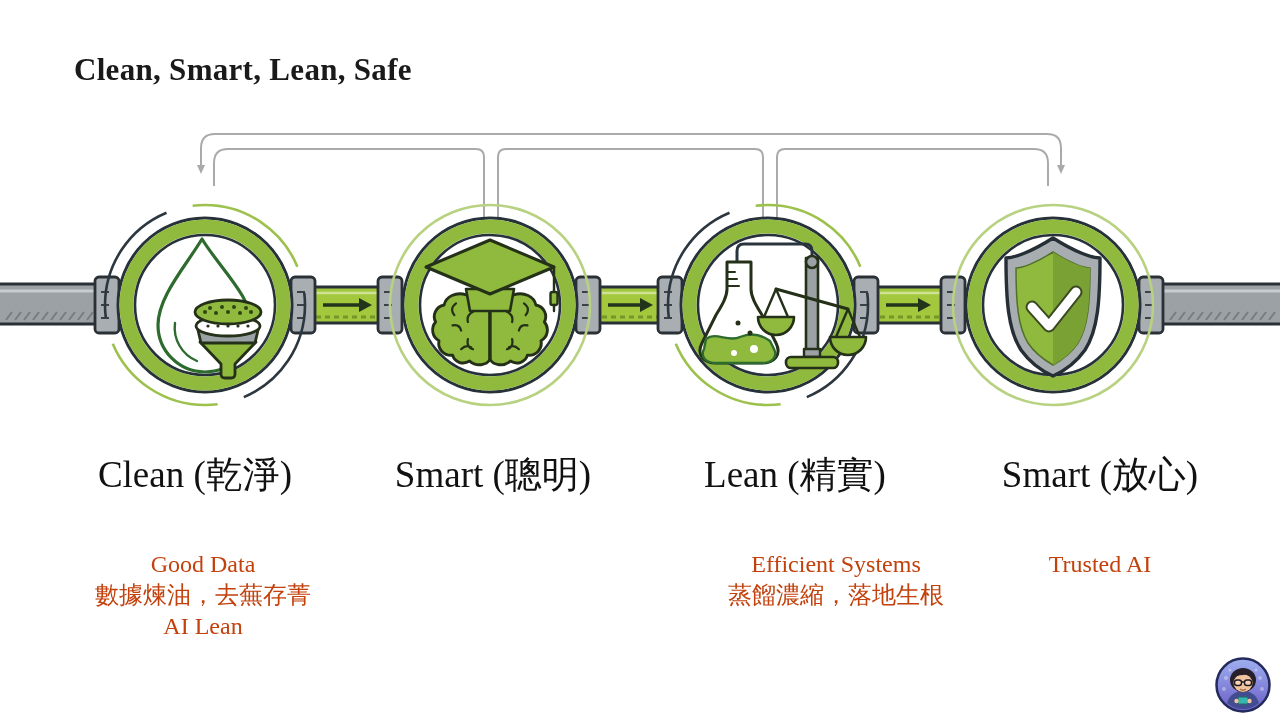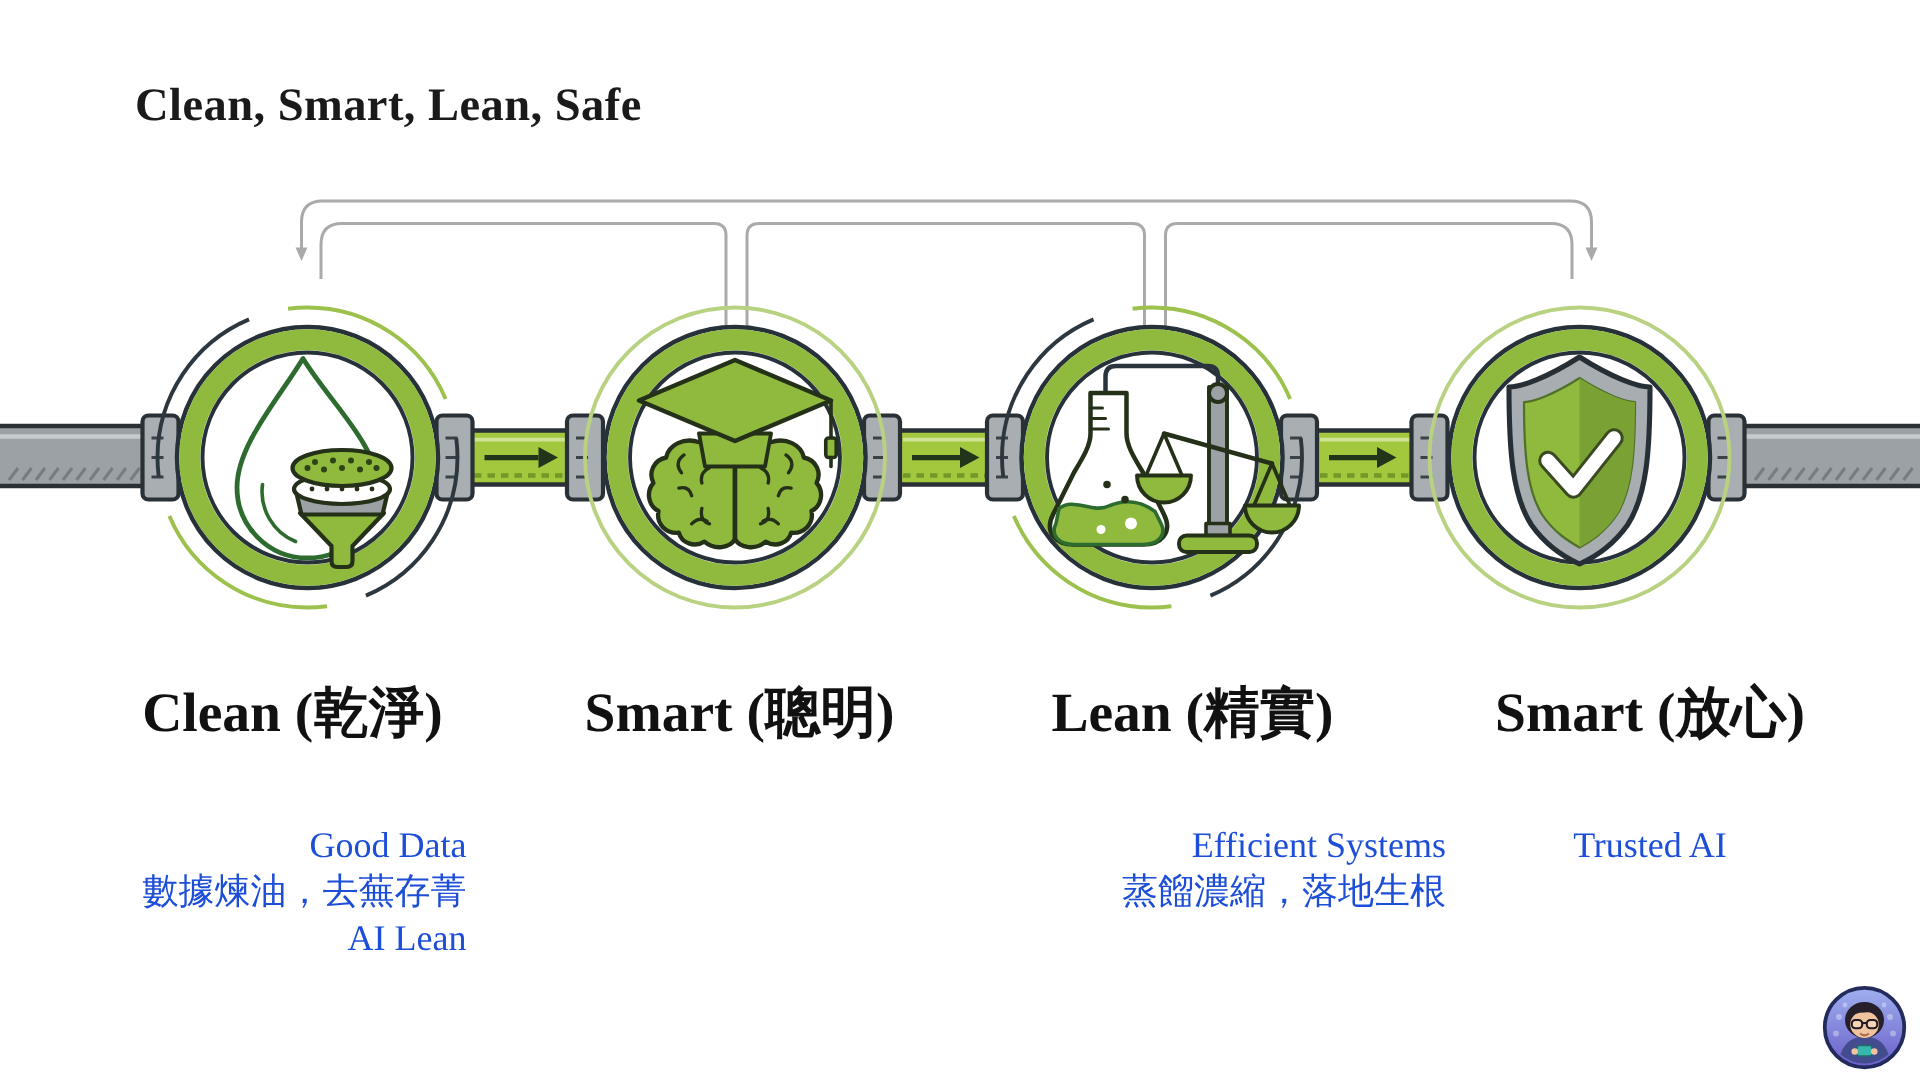--- a/index.html
+++ b/index.html
@@ -1,23 +1,23 @@
 <!DOCTYPE html>
 <html><head>
 <meta charset="utf-8">
 <style>
   html,body{margin:0;padding:0;background:#fff;}
   .canvas{position:relative;width:1280px;height:720px;background:#ffffff;overflow:hidden;
           font-family:"Liberation Serif","DejaVu Serif",serif;color:#1a1a1a;}
-  .title{position:absolute;left:90px;top:52px;font-size:31px;font-weight:700;letter-spacing:.3px;}
+  .title{position:absolute;left:74px;top:52px;font-size:31px;font-weight:700;letter-spacing:.3px;}
   .diagram{position:absolute;left:0;top:0;}
-  .heading{position:absolute;top:450px;transform:translateX(-50%);font-size:37px;font-weight:700;
+  .heading{position:absolute;top:450px;transform:translateX(-50%);font-size:37px;font-weight:400;
            color:#111;white-space:nowrap;}
   .subtext{position:absolute;top:549px;transform:translateX(-50%);font-size:24px;line-height:31px;
-           color:#1d4ed8;text-align:right;white-space:nowrap;}
+           color:#c2410c;text-align:center;white-space:nowrap;}
   .avatar{position:absolute;left:1214px;top:656px;width:58px;height:58px;}
 </style>
 </head>
 <body>
 
 <div class="canvas">
 
   <div class="title">Clean, Smart, Lean, Safe</div>
 
   <svg class="diagram" width="1280" height="720" viewBox="0 0 1280 720">
@@ -176,21 +176,21 @@
   <div class="heading" style="left:195px">Clean (乾淨)</div>
   <div class="heading" style="left:493px">Smart (聰明)</div>
   <div class="heading" style="left:795px">Lean (精實)</div>
   <div class="heading" style="left:1100px">Smart (放心)</div>
 
   <div class="subtext" style="left:203px">
     <div>Good Data</div>
     <div>數據煉油，去蕪存菁</div>
     <div>AI Lean</div>
   </div>
-  <div class="subtext" style="left:856px">
+  <div class="subtext" style="left:836px">
     <div>Efficient Systems</div>
     <div>蒸餾濃縮，落地生根</div>
   </div>
   <div class="subtext" style="left:1100px">
     <div>Trusted AI</div>
   </div>
 
   <div class="avatar">
     <svg width="58" height="58" viewBox="0 0 58 58">
       <defs>

